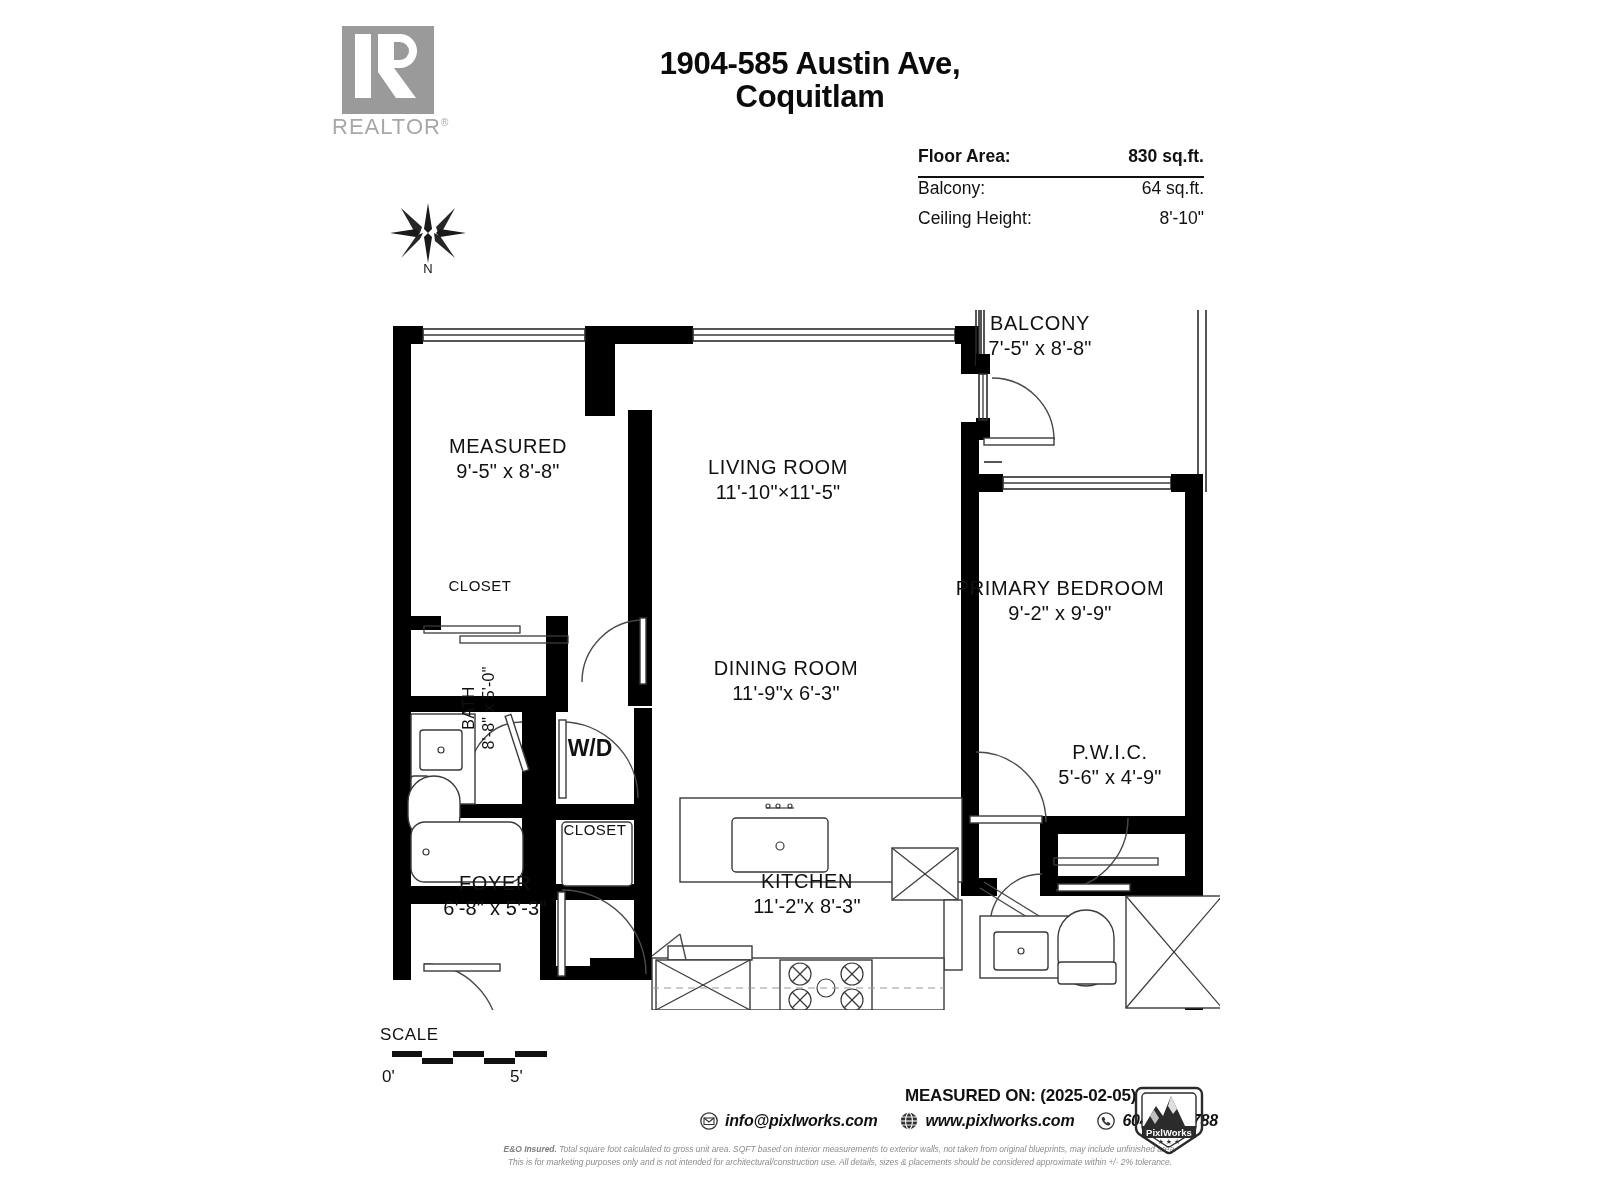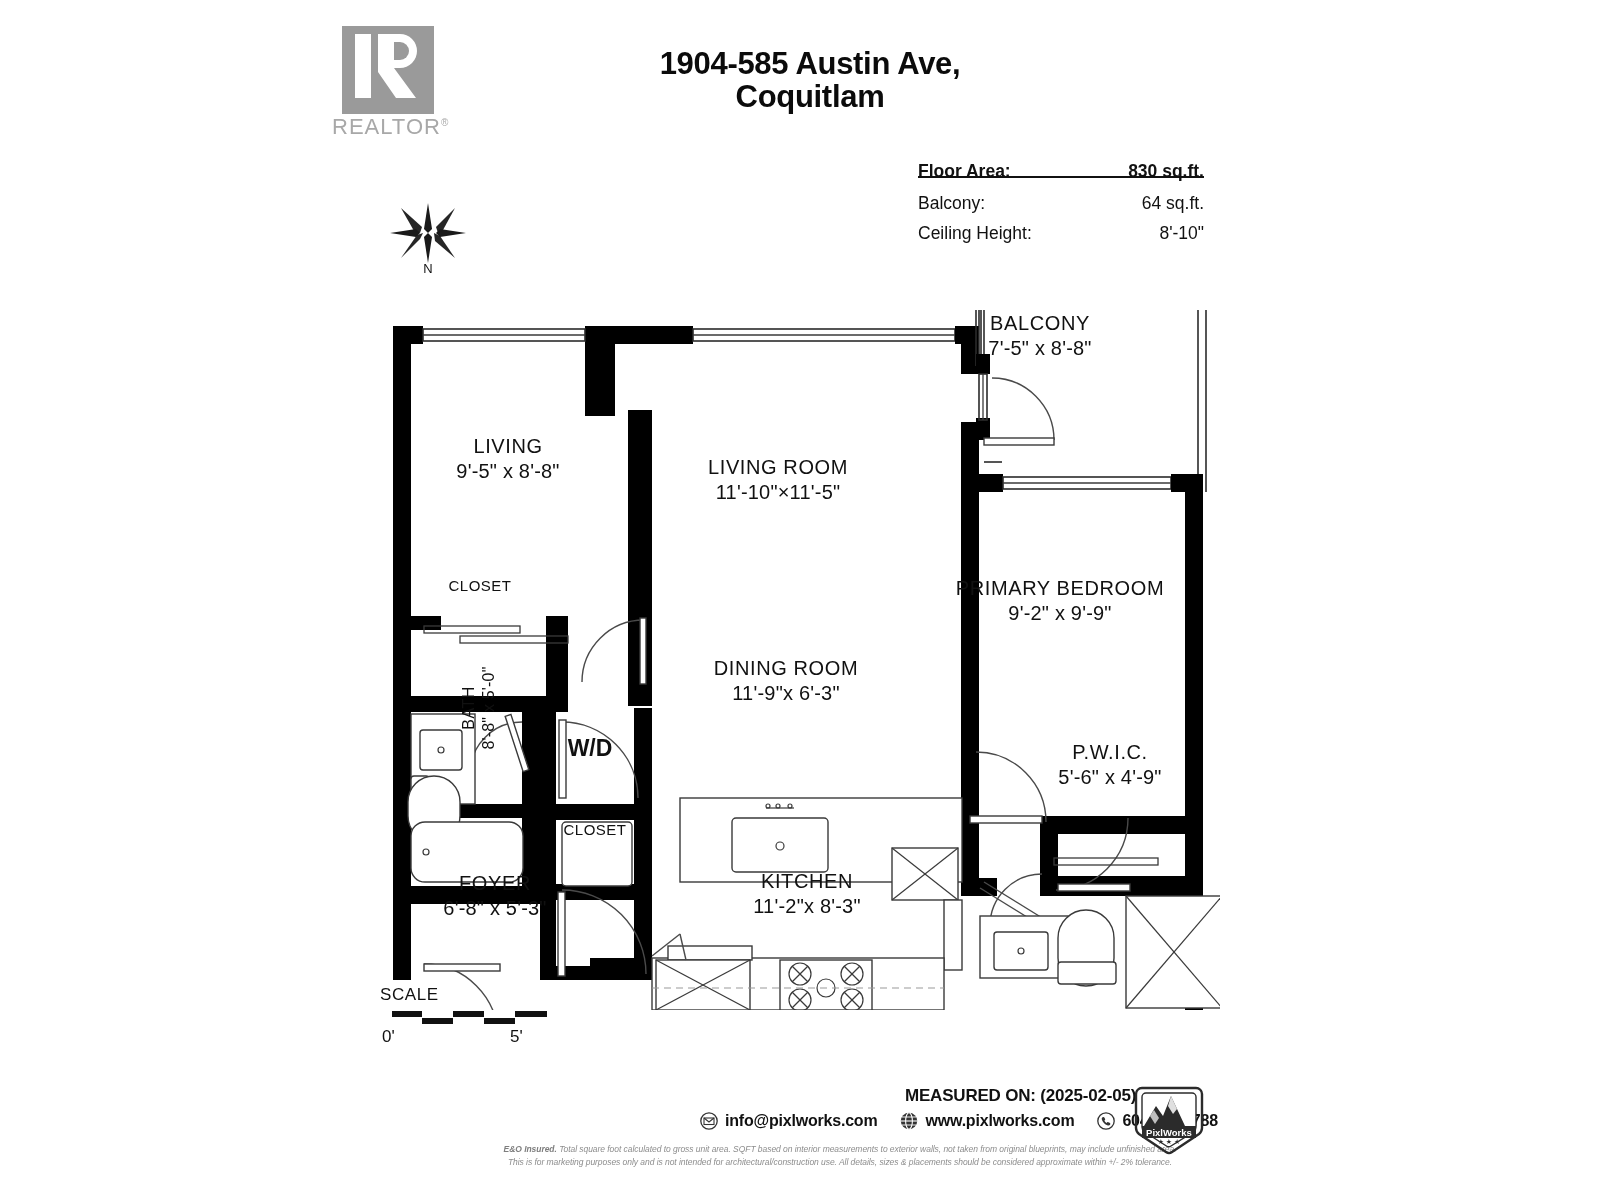--- a/index.html
+++ b/index.html
@@ -67,21 +67,21 @@
     font-size: 17.5px;
     color: #111;
   }
   #info-block .row {
     display: flex;
     justify-content: space-between;
     align-items: baseline;
     height: 30px;
   }
   #info-block .row.strong { font-weight: bold; border-bottom: 2px solid #111; }
-  #info-block .row .lbl { text-align: left; margin-top: 15px; }
+  #info-block .row .lbl { text-align: left; }
   #info-block .row .val { text-align: right; }
 
   
   #compass {
     position: absolute;
     left: 390px; top: 203px;
     width: 76px; height: 82px;
   }
   #compass .n-label {
     position: absolute;
@@ -132,21 +132,21 @@
     width: 76px;
     text-align: center;
     font-size: 23px;
     font-weight: bold;
     color: #111;
   }
 
   
   #scale-block {
     position: absolute;
-    left: 380px; top: 985px;
+    left: 380px; top: 1025px;
     width: 180px; height: 62px;
   }
   #scale-block .scale-word {
     position: absolute;
     left: 0; top: 0;
     font-size: 17px;
     letter-spacing: 0.6px;
     color: #111;
   }
   #scale-block .bars { position: absolute; left: 12px; top: 26px; width: 155px; height: 14px; }
@@ -163,20 +163,21 @@
     color: #111;
   }
   #contact-row {
     position: absolute;
     left: 700px; top: 1112px;
     display: flex;
     align-items: center;
     gap: 7px;
     font-size: 16px;
     font-weight: bold;
+    font-style: italic;
     color: #111;
     letter-spacing: -0.2px;
   }
   #contact-row .ci { display: inline-flex; align-items: center; }
   #contact-row .gap { width: 9px; }
   #disclaimer {
     position: absolute;
     left: 445px; top: 1143px;
     width: 790px;
     text-align: center;
@@ -452,21 +453,21 @@
       <rect class="fix" x="752" y="586" width="96" height="112" transform="translate(-6,0)"></rect>
       <line class="fixl" x1="746" y1="586" x2="842" y2="698"></line>
       <line class="fixl" x1="842" y1="586" x2="746" y2="698"></line>
       <rect class="fix" x="844" y="612" width="10" height="54"></rect>
 
       <rect class="thin2" x="674" y="548" width="104" height="7"></rect>
     </g>
   </svg>
 
   <div class="room-label" style="left:398px; top:434px; width:220px;">
-    <div class="name">LIVING</div>
+    <div class="name">MEASURED</div>
     <div class="dim">9'-5" x  8'-8"</div>
   </div>
 
   <div class="room-label" style="left:668px; top:455px; width:220px;">
     <div class="name">LIVING ROOM</div>
     <div class="dim">11'-10"×11'-5"</div>
   </div>
 
   <div class="room-label" style="left:940px; top:311px; width:200px;">
     <div class="name">BALCONY</div>

